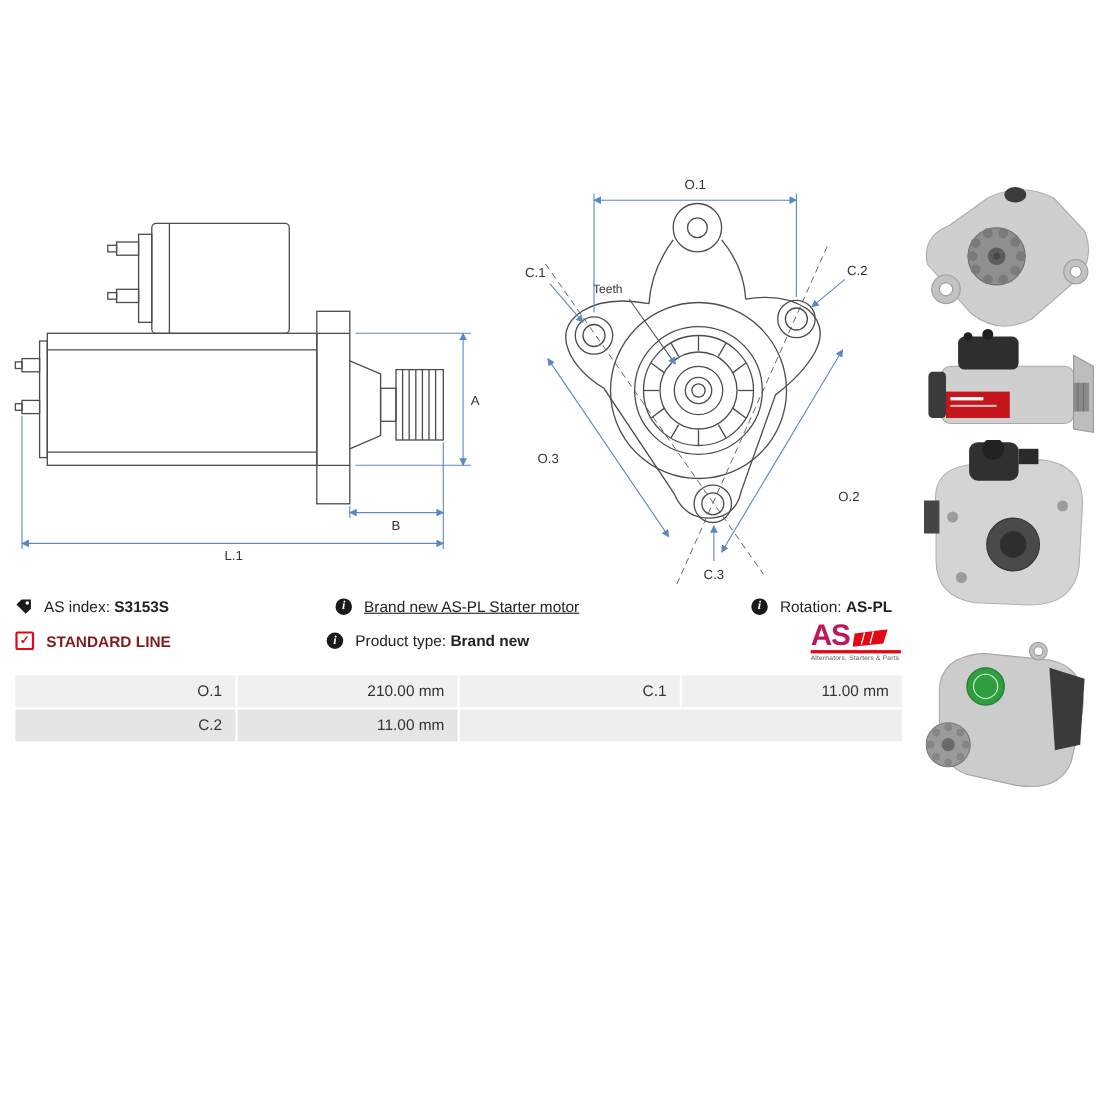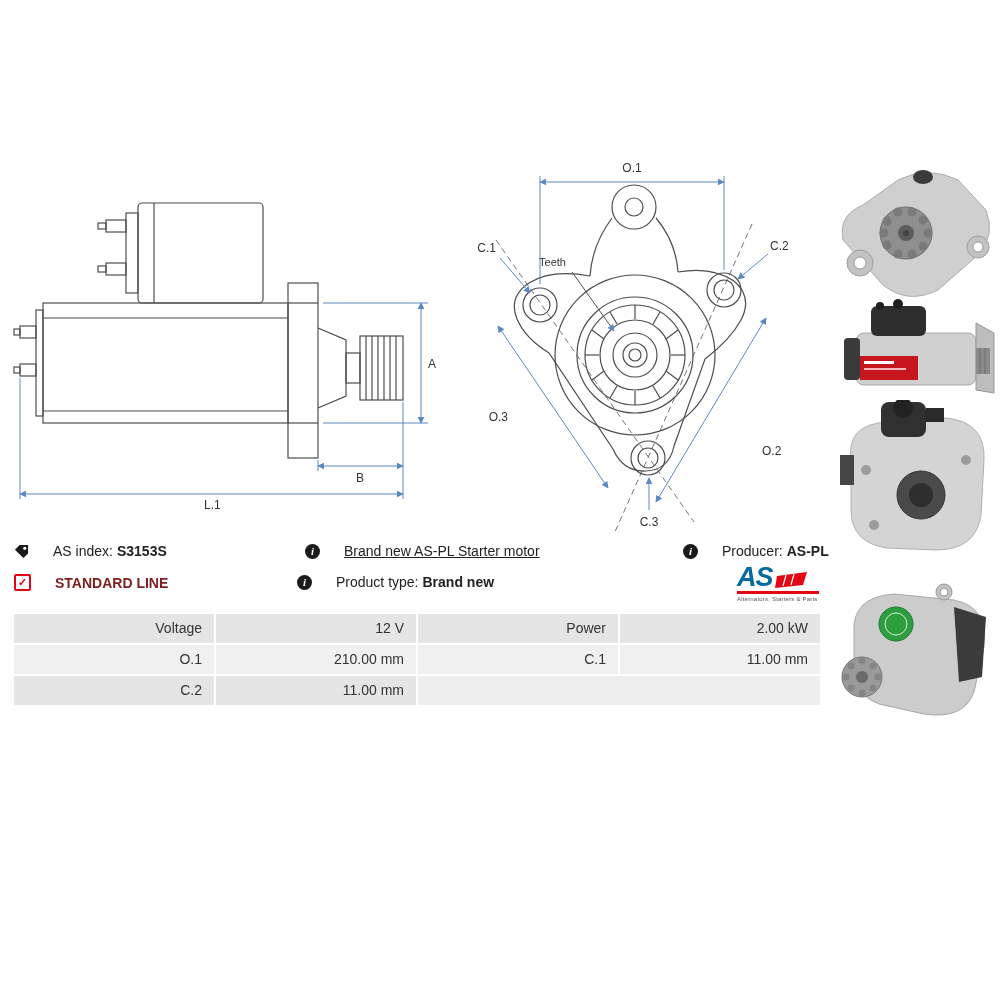--- a/index.html
+++ b/index.html
@@ -9,35 +9,35 @@
   .abs { position:absolute; }
   .drawing-side  { left:8px;   top:168px; width:432px; height:345px; }
   .drawing-front { left:452px; top:150px; width:365px; height:390px; }
   .photo-1 { left:828px; top:155px; width:170px; height:148px; }
   .photo-2 { left:826px; top:298px; width:172px; height:106px; }
   .photo-3 { left:826px; top:400px; width:172px; height:162px; }
   .photo-4 { left:824px; top:562px; width:174px; height:168px; }
   svg text { font-family:"Liberation Sans", sans-serif; }
 
   
-  .info-line { position:absolute; display:flex; align-items:center; gap:24px; font-size:14px; color:#222; white-space:nowrap; }
+  .info-line { position:absolute; display:flex; align-items:center; gap:11px; font-size:14px; color:#222; white-space:nowrap; }
   .info-line b { font-weight:700; margin-left:4px; }
   .red-bold { color:#7f1d1d; font-weight:700; }
   .info-icon { display:inline-flex; width:15px; height:15px; border-radius:50%; background:#1a1a1a; color:#fff;
                align-items:center; justify-content:center; flex:0 0 15px; }
   .info-icon::before { content:"i"; font-family:"Liberation Serif", serif; font-style:italic; font-weight:700; font-size:11px; line-height:1; }
   .check-icon { display:inline-flex; width:13px; height:13px; border:2px solid #e30613; border-radius:2px;
                 align-items:center; justify-content:center; color:#e30613; flex:0 0 13px; }
   .check-icon::before { content:"\2713"; font-size:11px; font-weight:700; line-height:1; }
   .tag-icon { display:inline-flex; width:15px; height:15px; flex:0 0 15px; }
 
   
   .aspl-logo { position:absolute; left:737px; top:566px; width:84px; }
   .logo-top { display:flex; align-items:flex-end; gap:2px; }
-  .logo-as { color:#0369a1; font-weight:700; font-style:italic; font-size:27px; line-height:0.85; letter-spacing:-1px; }
+  .logo-as { color:#be185d; font-weight:700; font-size:27px; line-height:0.85; letter-spacing:-1px; }
   .logo-bar { height:3px; background:#e30613; margin-top:2px; width:82px; }
   .logo-tagline { font-size:6px; color:#555; margin-top:2px; letter-spacing:0.2px; }
 
   
   .spec-table { position:absolute; left:12px; top:612px; width:810px; border-collapse:separate; border-spacing:2px; table-layout:fixed; }
   .spec-table td { padding:5px 12px; font-size:14px; color:#333; text-align:right; vertical-align:middle; line-height:1.35; word-wrap:break-word; }
   .rd td { background:#e5e5e5; }
   .rl td { background:#f0f0f0; }
   td.cell-empty { background:#eeeeee; }
 </style>
@@ -284,21 +284,21 @@
   <div class="info-line" style="left:297px; top:574px;">
     <span class="info-icon"></span>
     <span>
       <span>Product type:</span><b>Brand new</b>
     </span>
   </div>
 
   <div class="info-line" style="left:683px; top:543px;">
     <span class="info-icon"></span>
     <span>
-      <span>Producer:</span><b>AS-PL</b>
+      <span>Rotation:</span><b>AS-PL</b>
     </span>
   </div>
 
   <div class="aspl-logo">
     <div class="logo-top">
       <span class="logo-as">AS</span>
       <svg width="34" height="17" viewBox="0 0 34 17">
         <polygon points="2,4 32,0 28,13 0,16" fill="#e30613"></polygon>
         <line x1="11" y1="3" x2="8" y2="14" stroke="#fff" stroke-width="1.2"></line>
         <line x1="19" y1="2" x2="16" y2="13" stroke="#fff" stroke-width="1.2"></line>
@@ -309,26 +309,20 @@
   </div>
 
   <table class="spec-table">
     <colgroup>
         <col style="width:200px">
         <col style="width:200px">
         <col style="width:200px">
         <col style="width:200px">
       </colgroup>
     <tbody>
-      <tr class="rd">
-        <td>Voltage</td>
-        <td>12 V</td>
-        <td>Power</td>
-        <td>2.00 kW</td>
-      </tr>
       <tr class="rl">
         <td>O.1</td>
         <td>210.00 mm</td>
         <td>C.1</td>
         <td>11.00 mm</td>
       </tr>
       <tr class="rd">
         <td>C.2</td>
         <td>11.00 mm</td>
         <td class="cell-empty" colspan="2"></td>

